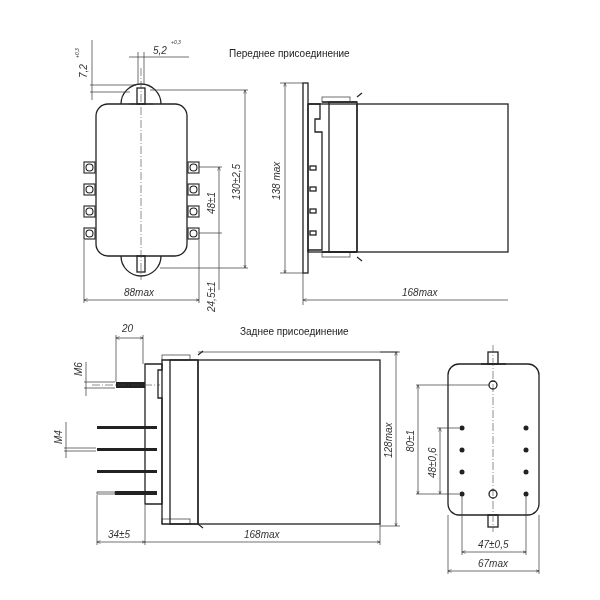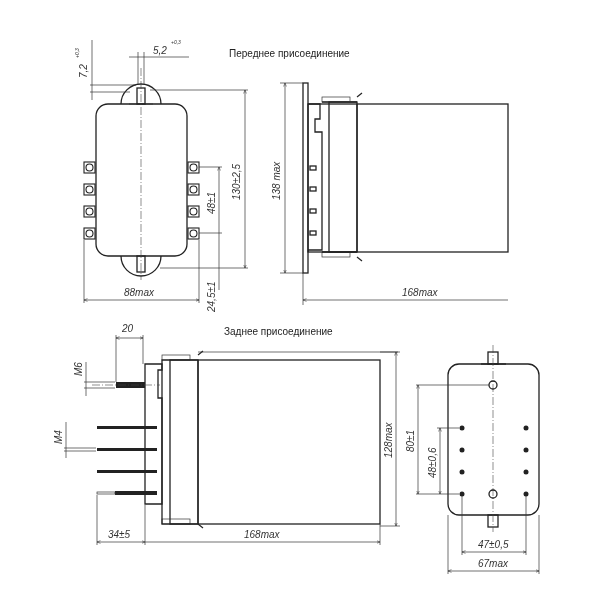--- a/index.html
+++ b/index.html
@@ -11,21 +11,21 @@
     .axis { stroke: #444; stroke-width: 0.6; stroke-dasharray: 8 2 1 2; fill: none; }
     .dim { font-family: "Liberation Sans", sans-serif; font-size: 10px; font-style: italic; fill: #333; }
     .sup { font-family: "Liberation Sans", sans-serif; font-size: 5px; font-style: italic; fill: #333; }
     .fill { fill: #222; }
     .term { fill: #fff; stroke: #222; stroke-width: 1.1; }
   </style>
 </head>
 <body>
 
 <div class="title" style="left:229px; top:32px;margin-top:16px;">Переднее присоединение</div>
-<div class="title" style="left:224px; top:326px;">Заднее присоединение</div>
+<div class="title" style="left:240px; top:326px;">Заднее присоединение</div>
 
 <svg width="600" height="600" viewBox="0 0 600 600">
   <defs>
     <marker id="ar" markerWidth="6" markerHeight="6" refX="5" refY="3" orient="auto-start-reverse">
       <path d="M0,1 L5,3 L0,5" fill="none" stroke="#333" stroke-width="0.8"></path>
     </marker>
   </defs>
 
   <g>
 

